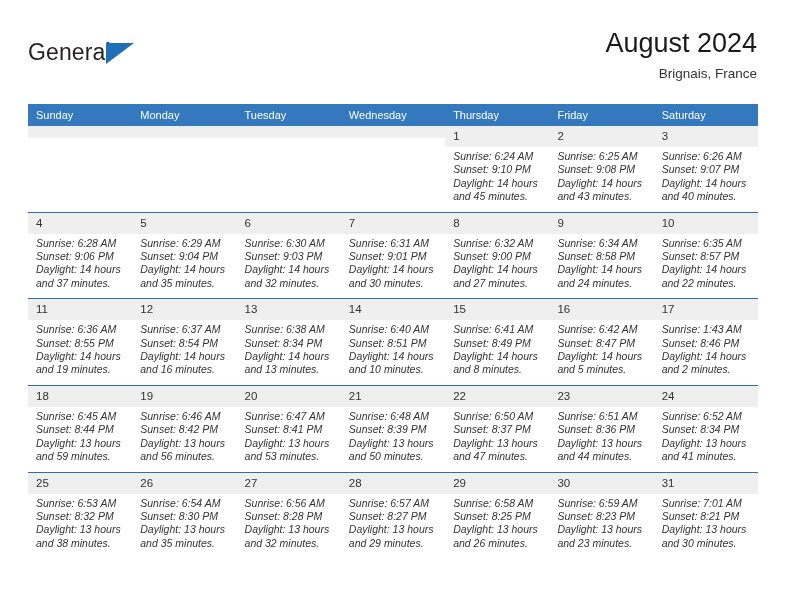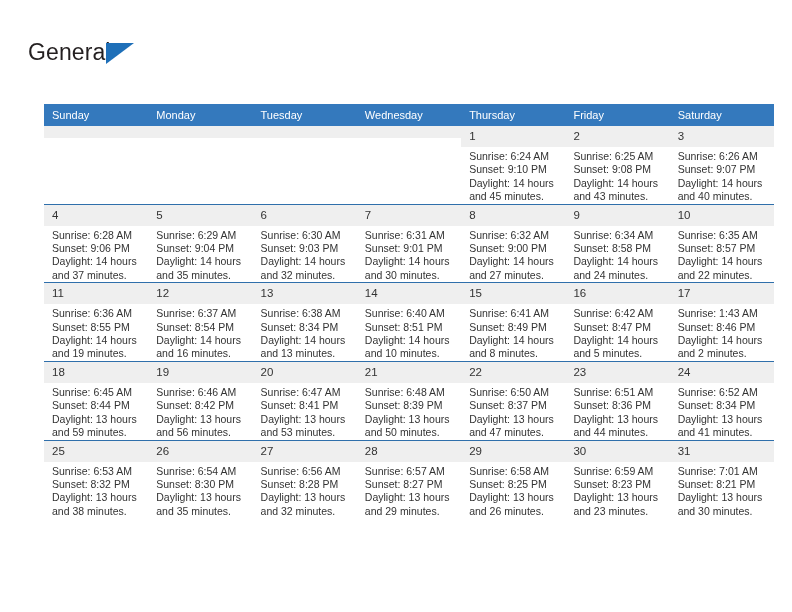--- a/index.html
+++ b/index.html
@@ -85,21 +85,21 @@
     font-size: 13.5px;
     color: #333333;
     line-height: 20px;
     margin-top: 4px;
     white-space: nowrap;
   }
 
   
   .calendar {
     position: absolute;
-    left: 44px;
+    left: 28px;
     top: 104px;
     width: 730px;
     border-collapse: collapse;
     table-layout: fixed;
   }
   .calendar th {
     background: #3479bd;
     color: #ffffff;
     font-size: 11px;
     font-weight: normal;
@@ -126,43 +126,48 @@
     color: #333333;
     padding: 4px 0 5px 8px;
     line-height: 12px;
     min-height: 12px;
     box-sizing: border-box;
   }
   .daynum.empty {
     color: transparent;
   }
   .dayinfo {
-    padding: 3px 6px 0 8px;
+    padding: 3px 6px 8px 8px;
     font-size: 10.5px;
     line-height: 13.4px;
     color: #333333;
+    font-style: italic;
   }
   .dayinfo div {
     white-space: nowrap;
   }
 </style>
 </head>
 <body>
 
 <div class="page">
 
   <div class="header">
 
     <div class="brand">
       <div class="brand-row1">
         <span class="brand-general">General</span>
         <span class="brand-triangle"></span>
       </div>
     </div>
 
+    <div class="title-block">
+      <div class="cal-title">August 2024</div>
+      <div class="cal-subtitle">Brignais, France</div>
+    </div>
 
   </div>
 
   <table class="calendar">
     <thead>
       <tr>
         <th>Sunday</th>
         <th>Monday</th>
         <th>Tuesday</th>
         <th>Wednesday</th>

